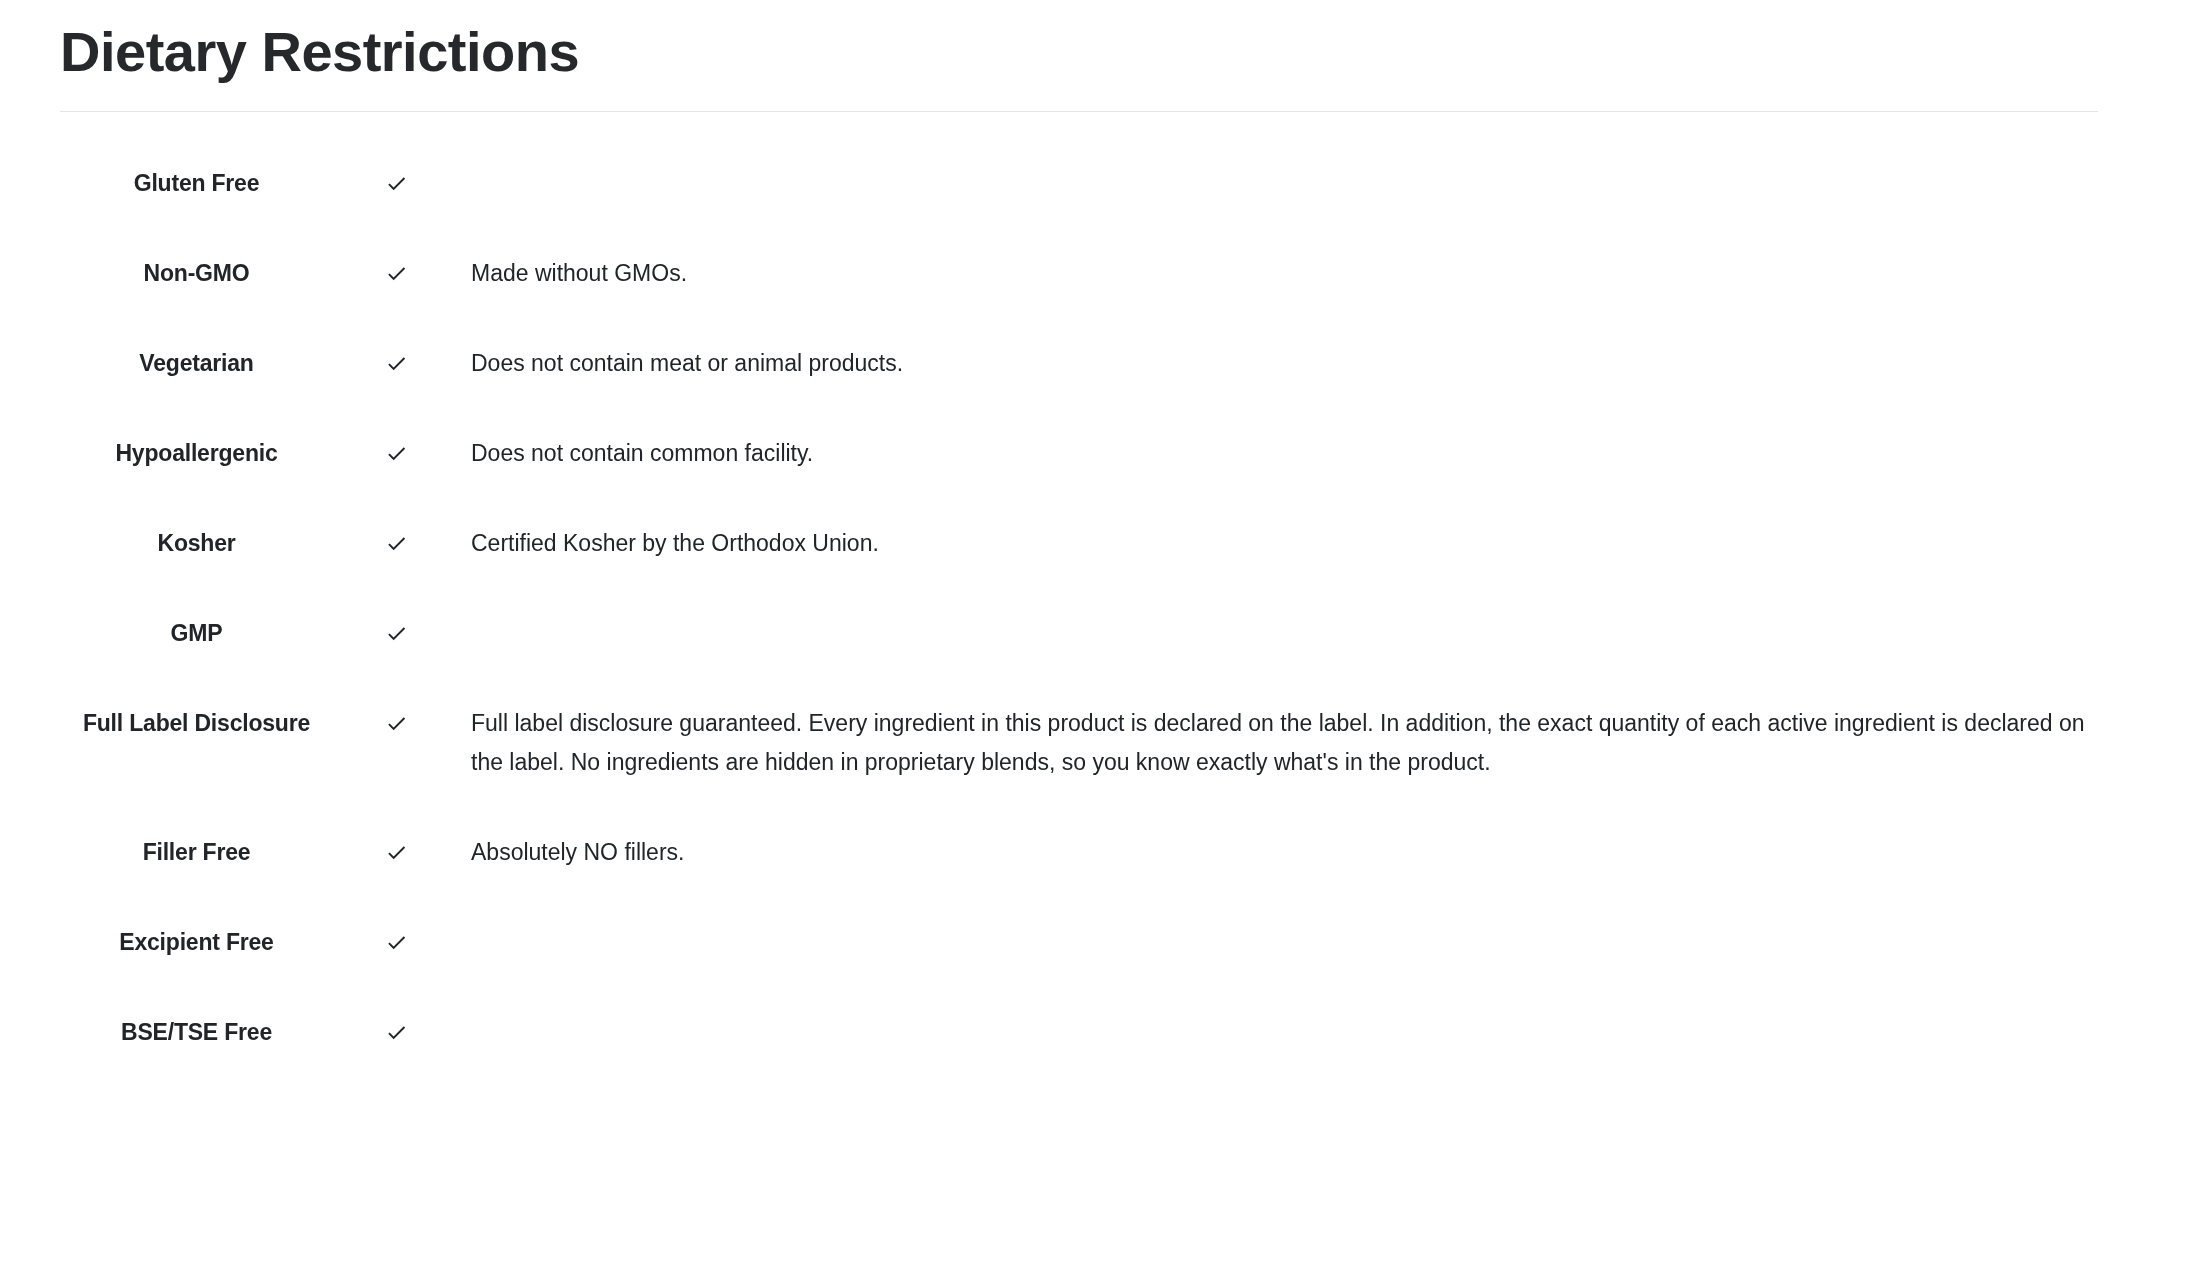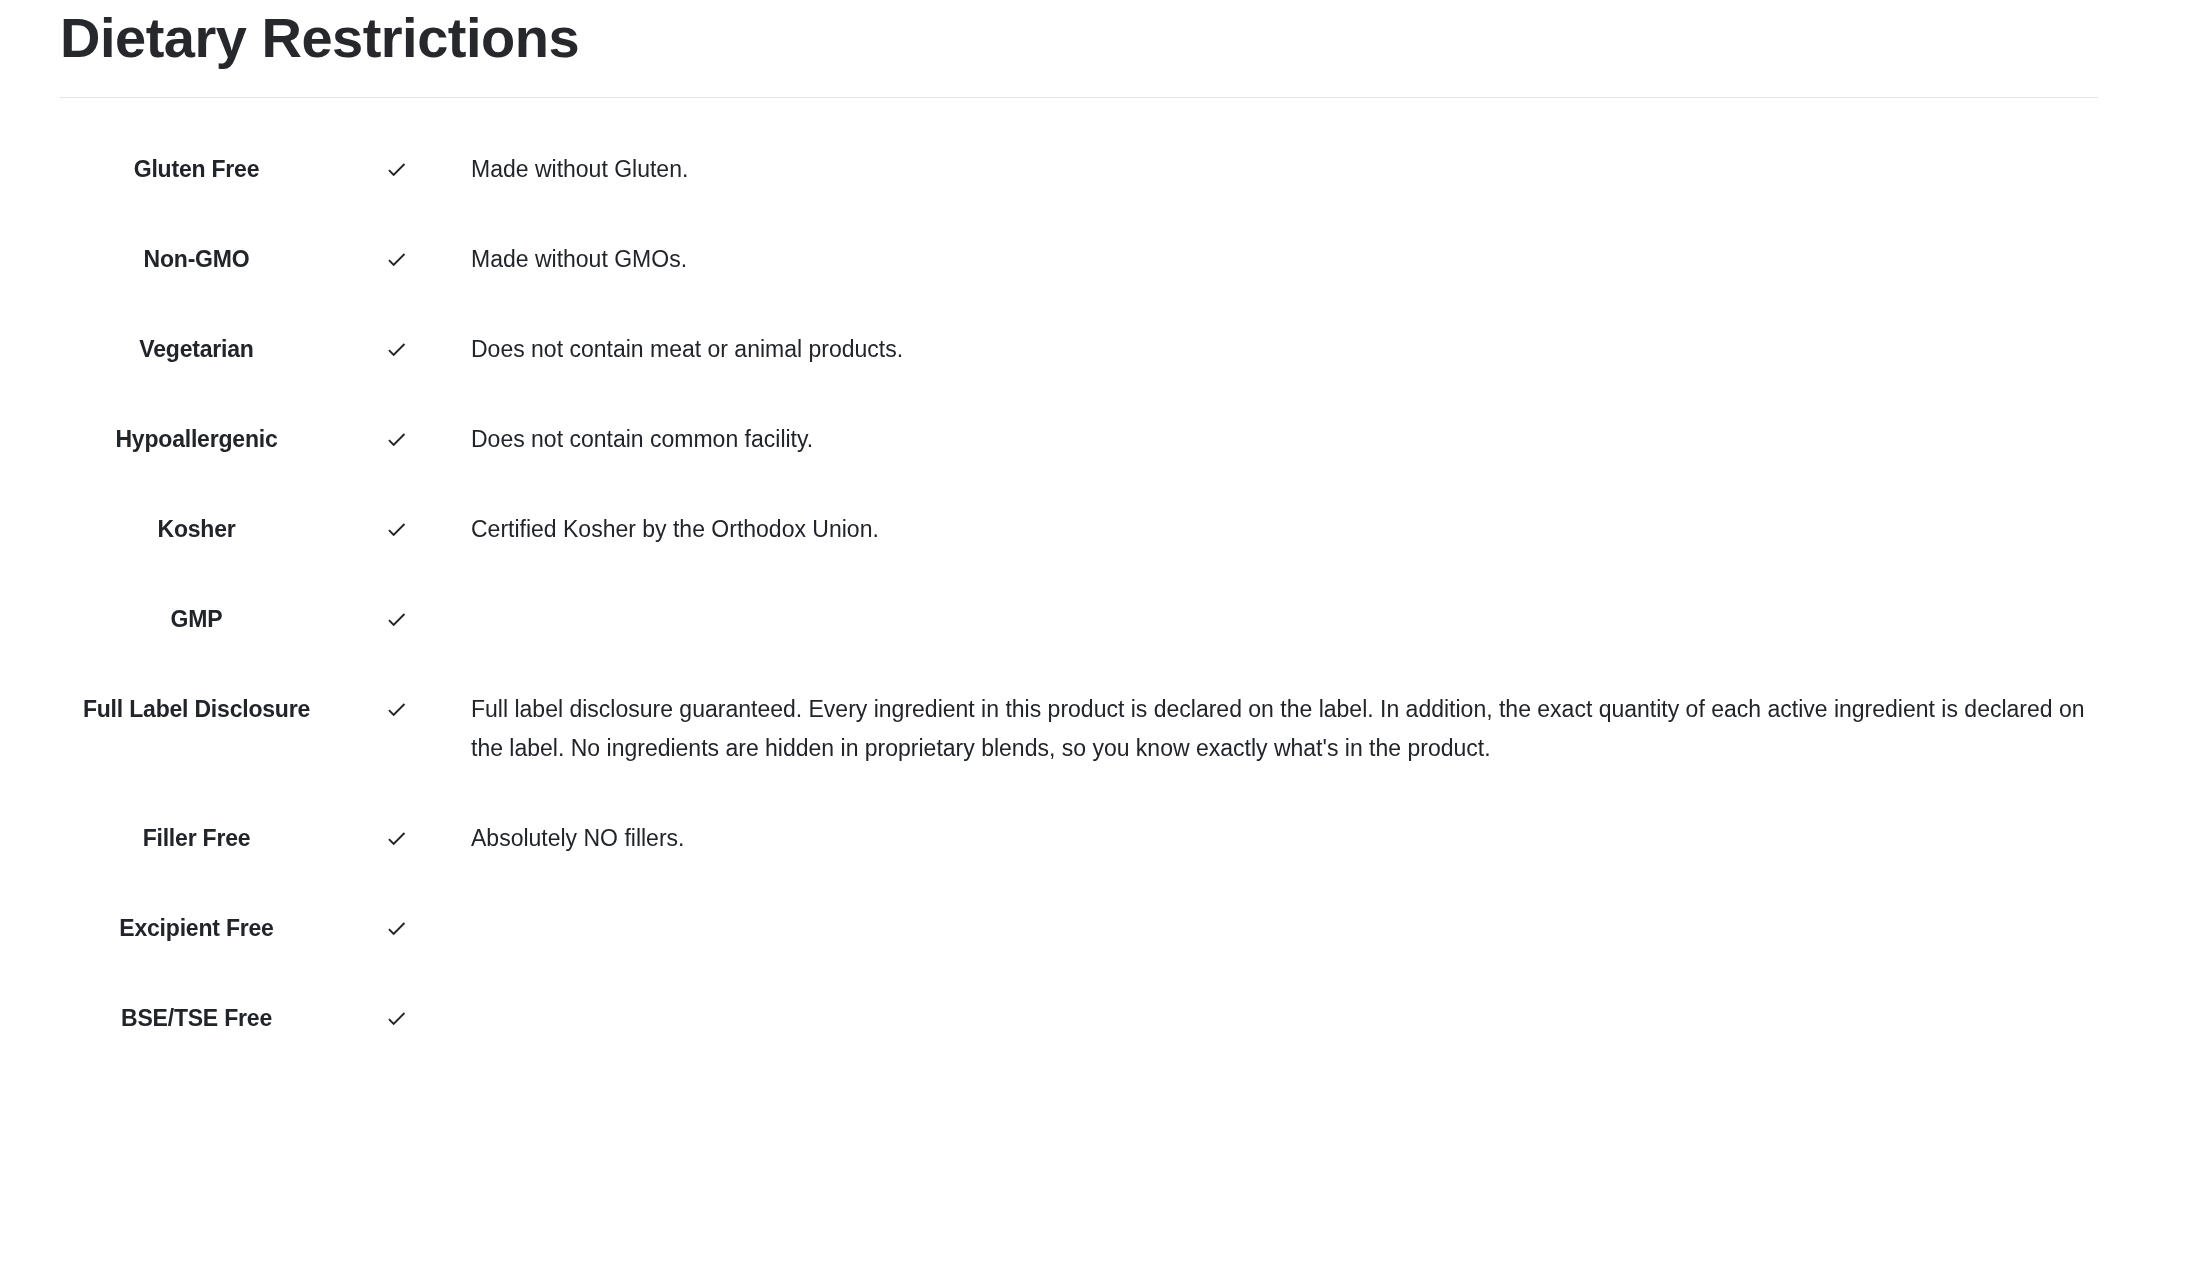--- a/index.html
+++ b/index.html
@@ -18,21 +18,21 @@
   body {
     width: 2206px;
     height: 1268px;
     font-family: "Liberation Sans", sans-serif;
     color: var(--text);
     overflow: hidden;
   }
   .page {
     margin-left: 60px;
     width: 2038px;
-    padding-top: 6px;
+    padding-top: 20px;
   }
   .section-header {
     border-bottom: 1px solid var(--divider);
     padding-bottom: 27px;
   }
   .section-title {
     margin: 0;
     font-size: 56px;
     line-height: 64px;
     font-weight: 700;
@@ -80,21 +80,20 @@
 
   <div class="rows">
 
     <div class="row">
       <div class="cell-label">Gluten Free</div>
       <div class="cell-check">
         <svg width="23" height="23" viewBox="0 0 24 24">
             <path d="M9 16.17 4.83 12l-1.42 1.41L9 19 21 7l-1.41-1.41z" fill="#212529"></path>
           </svg>
       </div>
-      <div class="cell-desc">Made without Gluten.</div>
     </div>
 
     <div class="row">
       <div class="cell-label">Non-GMO</div>
       <div class="cell-check">
         <svg width="23" height="23" viewBox="0 0 24 24">
             <path d="M9 16.17 4.83 12l-1.42 1.41L9 19 21 7l-1.41-1.41z" fill="#212529"></path>
           </svg>
       </div>
       <div class="cell-desc">Made without GMOs.</div>

